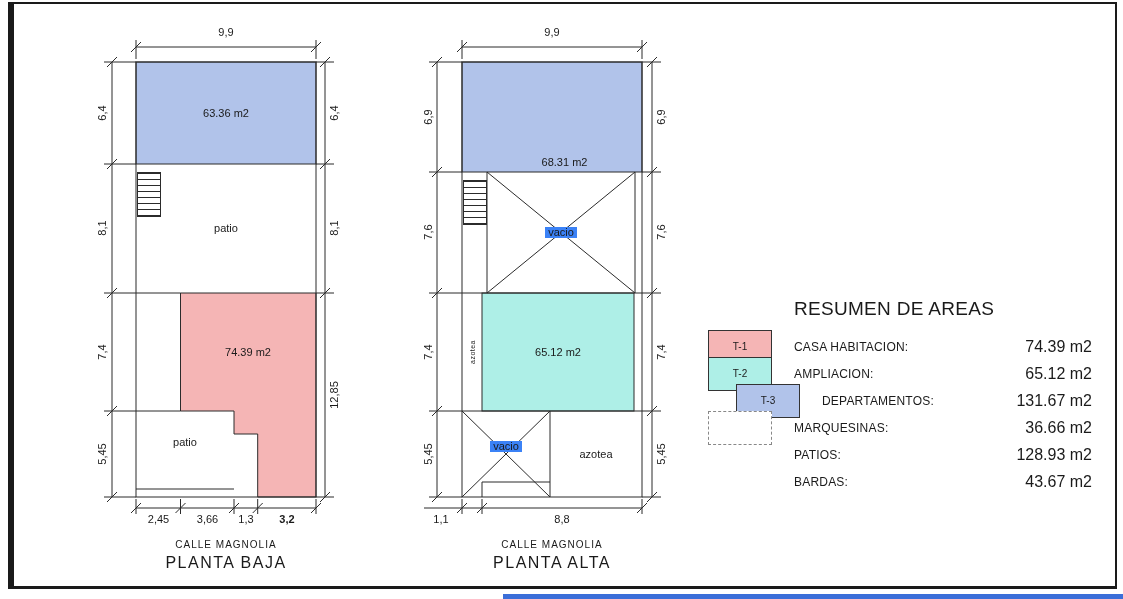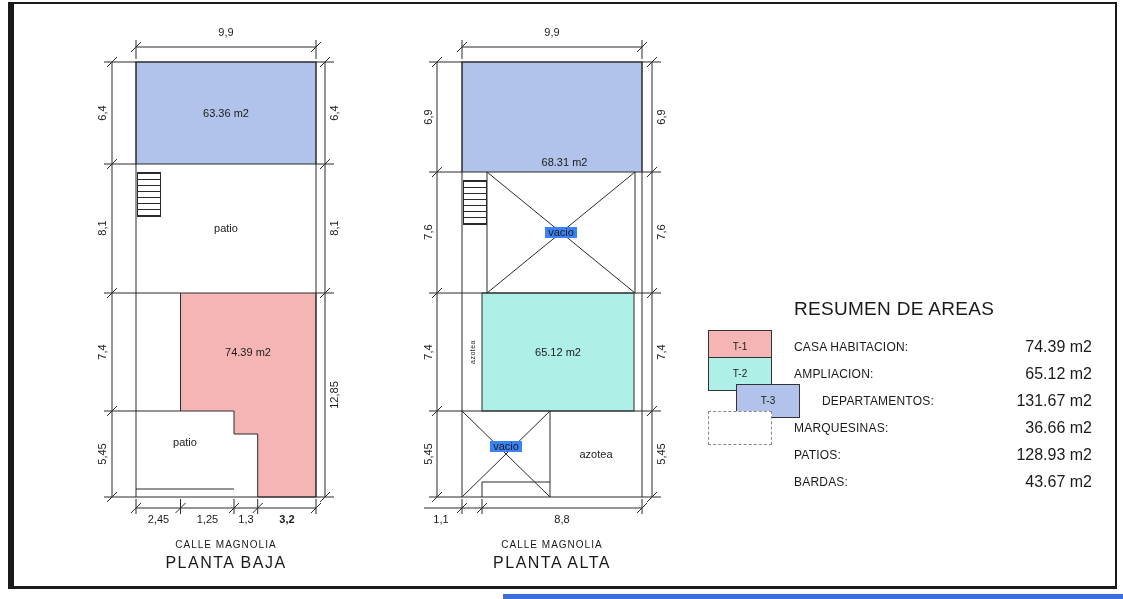--- a/index.html
+++ b/index.html
@@ -179,21 +179,21 @@
   <div class="lbl rot" style="left:77px; top:106px; width:50px; height:14px;">6,4</div>
   <div class="lbl rot" style="left:77px; top:221px; width:50px; height:14px;">8,1</div>
   <div class="lbl rot" style="left:77px; top:345px; width:50px; height:14px;">7,4</div>
   <div class="lbl rot" style="left:77px; top:447px; width:50px; height:14px;">5,45</div>
 
   <div class="lbl rot" style="left:309px; top:106px; width:50px; height:14px;">6,4</div>
   <div class="lbl rot" style="left:309px; top:221px; width:50px; height:14px;">8,1</div>
   <div class="lbl rot" style="left:309px; top:388px; width:50px; height:14px;">12,85</div>
 
   <div class="lbl" style="left:136px; top:512px; width:45px; height:14px;">2,45</div>
-  <div class="lbl" style="left:181px; top:512px; width:53px; height:14px;">1,25</div>
+  <div class="lbl" style="left:181px; top:512px; width:53px; height:14px;">3,66</div>
   <div class="lbl" style="left:234px; top:512px; width:24px; height:14px;">1,3</div>
   <div class="lbl" style="left:258px; top:512px; width:58px; height:14px;font-weight:bold;">3,2</div>
 
   <div class="lbl street" style="left:126px; top:538px; width:200px; height:14px;">CALLE MAGNOLIA</div>
   <div class="lbl plan-title" style="left:116px; top:553px; width:220px; height:20px;">PLANTA BAJA</div>
 
   <div class="lbl" style="left:462px; top:24px; width:180px; height:16px;">9,9</div>
   <div class="lbl" style="left:462px; top:62px; width:205px; height:110px;margin-top:45px;">68.31 m2</div>
   <div class="lbl" style="left:487px; top:172px; width:148px; height:121px;">
       <span class="mask">vacio</span>

